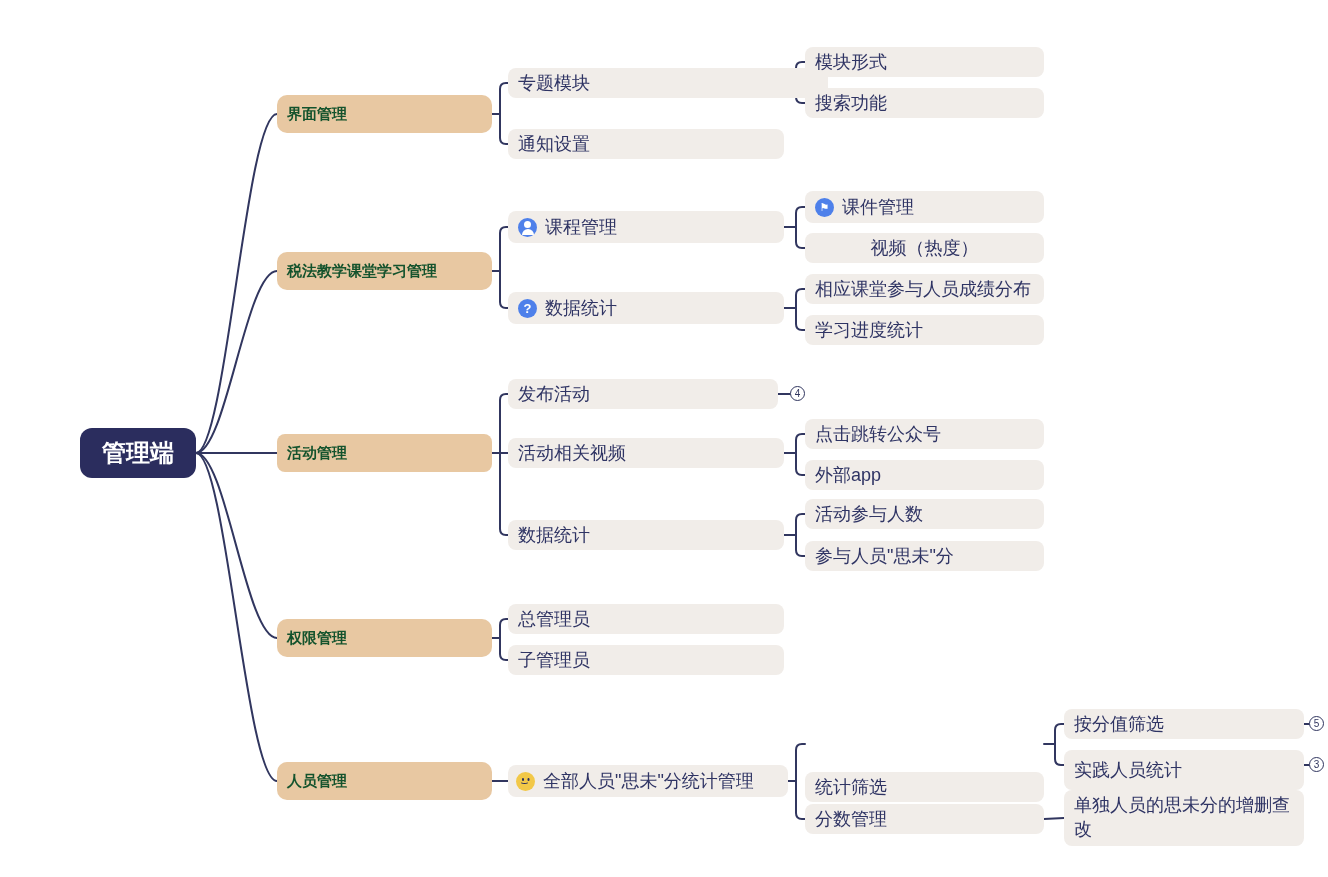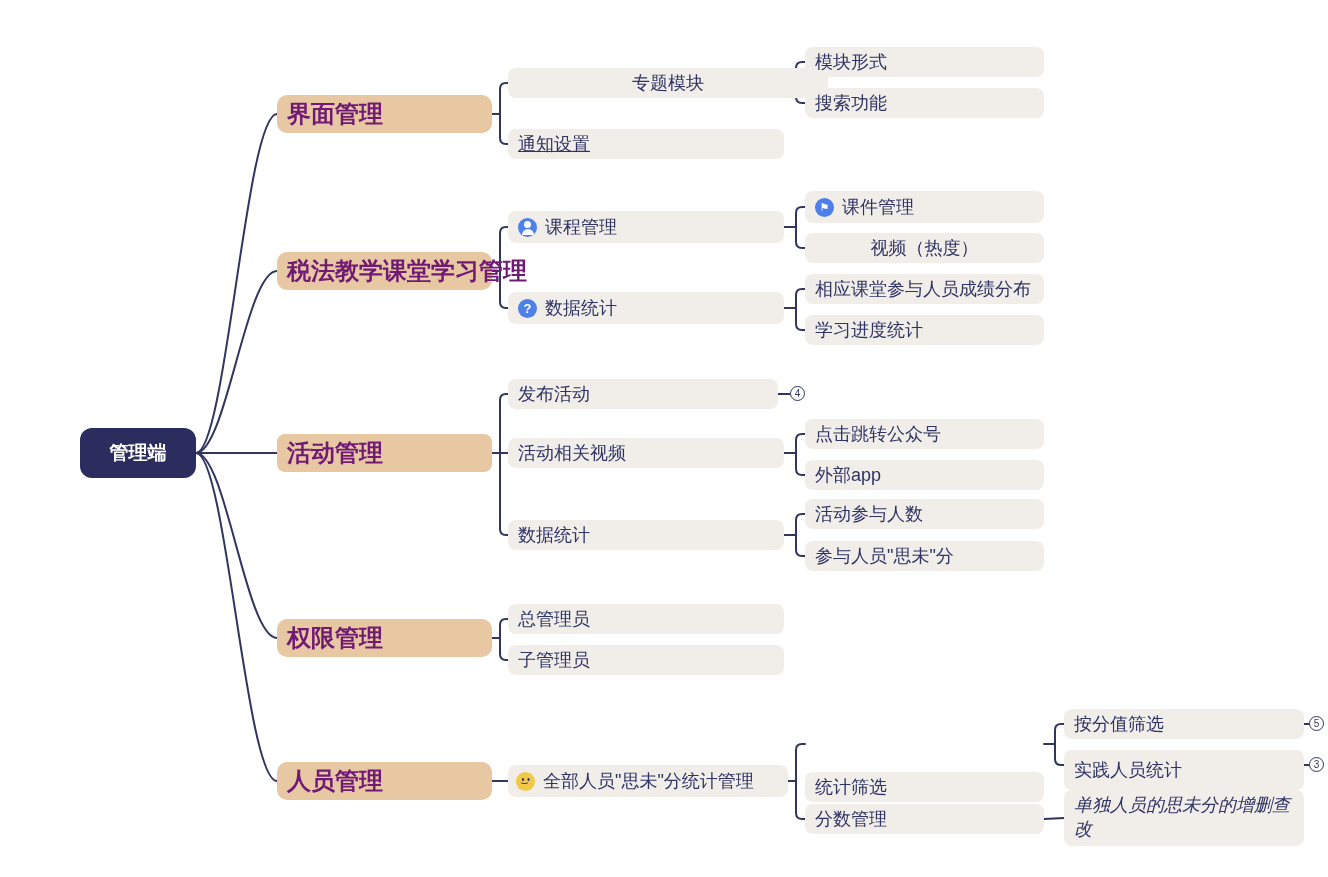--- a/index.html
+++ b/index.html
@@ -6,31 +6,31 @@
   body{
     width:1328px;height:877px;position:relative;overflow:hidden;
     font-family:"Liberation Sans","DejaVu Sans",sans-serif;
   }
   .links{position:absolute;left:0;top:0;pointer-events:none;}
   .node{
     position:absolute;box-sizing:border-box;display:flex;align-items:center;
     border-radius:8px;white-space:nowrap;
   }
   .root{
-    background:#2b2d5e;color:#ffffff;font-weight:bold;font-size:19px;
+    background:#2b2d5e;color:#ffffff;font-weight:bold;font-size:24px;
     justify-content:center;border-radius:12px;
   }
   .l1{
-    background:#e8c8a2;color:#701a75;font-weight:bold;font-size:24px;
+    background:#e8c8a2;color:#14532d;font-weight:bold;font-size:15px;
     border-radius:10px;padding:0 10px;
   }
   .leaf{
     background:#f1ede9;color:#2f3464;font-size:18px;padding:0 10px;gap:8px;
   }
-  .wrap2{white-space:normal;line-height:1.32;padding:12px 10px;font-style:italic;}
+  .wrap2{white-space:normal;line-height:1.32;padding:12px 10px;}
   .icon{width:19px;height:19px;border-radius:50%;position:relative;flex:0 0 19px;display:inline-block;}
   .icon-blue{background:#4e80ea;}
   .icon-user::before{
     content:"";position:absolute;width:7px;height:7px;background:#fff;border-radius:50%;left:6px;top:3px;
   }
   .icon-user::after{
     content:"";position:absolute;width:12px;height:6px;background:#fff;border-radius:7px 7px 0 0;left:3.5px;top:11px;
   }
   .icon-question::before{
     content:"?";position:absolute;inset:0;display:flex;align-items:center;justify-content:center;
@@ -137,24 +137,24 @@
 <div class="node l1" style="left:277px;top:434px;width:215px;height:38px;border-radius:8px;">
   <span class="lbl">活动管理</span>
 </div>
 <div class="node l1" style="left:277px;top:619px;width:215px;height:38px;">
   <span class="lbl">权限管理</span>
 </div>
 <div class="node l1" style="left:277px;top:762px;width:215px;height:38px;">
   <span class="lbl">人员管理</span>
 </div>
 
-<div class="node leaf" style="left:508px;top:68px;width:320px;height:30px;justify-content:center;">
+<div class="node leaf" style="left:508px;top:68px;width:320px;height:30px;">
   <span class="lbl">专题模块</span>
 </div>
-<div class="node leaf" style="left:508px;top:129px;width:276px;height:30px;text-decoration:underline;">
+<div class="node leaf" style="left:508px;top:129px;width:276px;height:30px;">
   <span class="lbl">通知设置</span>
 </div>
 <div class="node leaf" style="left:508px;top:211px;width:276px;height:32px;">
   <span class="icon icon-blue icon-user"></span>
   <span class="lbl">课程管理</span>
 </div>
 <div class="node leaf" style="left:508px;top:292px;width:276px;height:32px;">
   <span class="icon icon-blue icon-question"></span>
   <span class="lbl">数据统计</span>
 </div>

